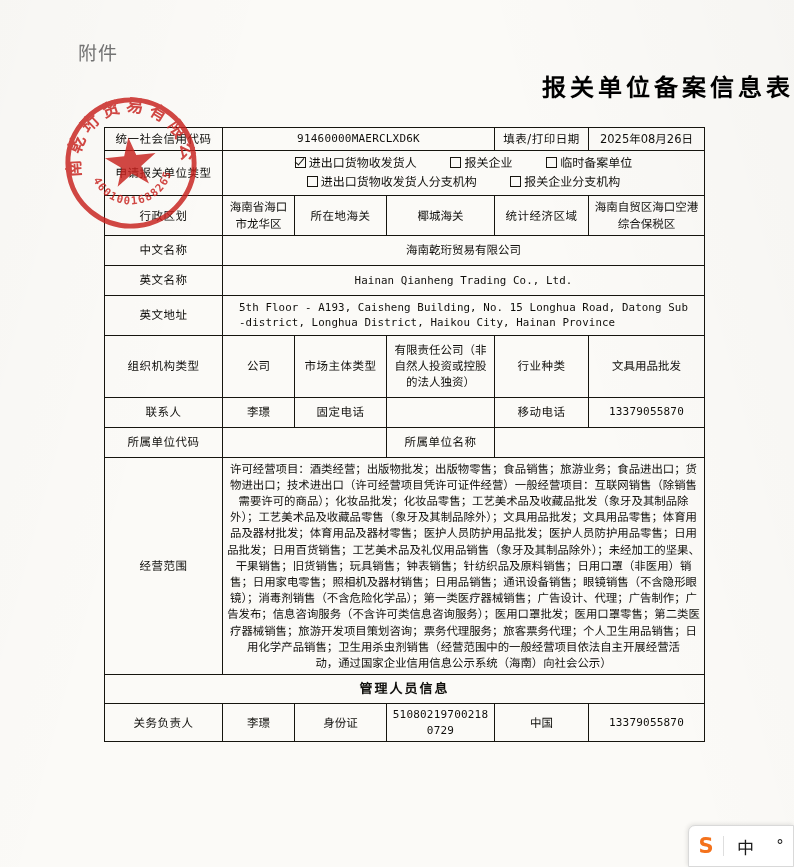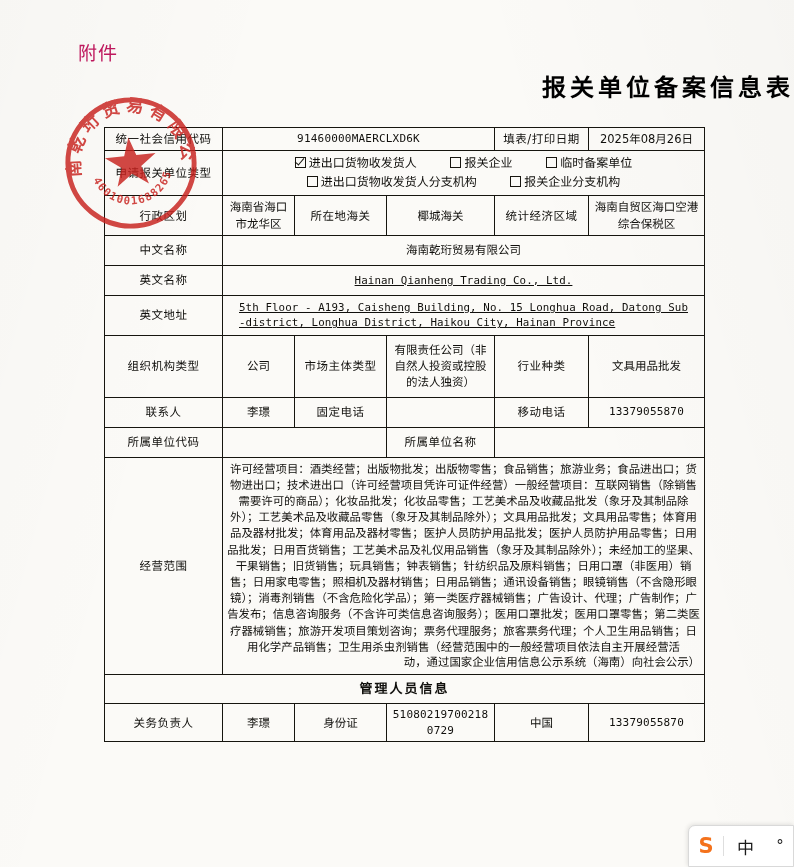--- a/index.html
+++ b/index.html
@@ -28,21 +28,21 @@
       #fbfaf7;
   }
 
   .attachment-label {
     position: absolute;
     left: 78px;
     top: 38px;
     font-size: 19px;
     font-family: "DejaVu Sans", "Liberation Sans", sans-serif;
     letter-spacing: 1px;
-    color: #be185d;
+    color: #737373;
     text-align: center;
   }
 
   .doc-title {
     position: absolute;
     left: 0;
     right: 0;
     top: 68px;
     text-align: right;
     font-size: 24px;
@@ -90,21 +90,20 @@
   .mono {
     font-family: "DejaVu Sans Mono", "Liberation Mono", monospace;
     font-size: 11px;
     letter-spacing: .2px;
   }
   .latin {
     font-family: "DejaVu Sans Mono", "Liberation Mono", monospace;
     font-size: 10.8px;
     letter-spacing: .1px;
     line-height: 1.6;
-    text-decoration: underline;
   }
   .tall { height: 34px; }
   .row-h30 { height: 30px; }
   .checkbox-row { text-align: center; }
   .cb {
     display: inline-block;
     white-space: nowrap;
     font-size: 12px;
   }
   .cb + .cb { margin-left: 30px; }
@@ -128,21 +127,21 @@
     border-bottom: 1.4px solid #17150f;
     transform: rotate(40deg);
   }
   .scope-cell {
     text-align: justify;
     text-justify: inter-ideograph;
     padding: 5px 7px 5px 7px;
     font-size: 11.4px;
     line-height: 1.62;
   }
-  .scope-cell .tail { display:block; text-align:right;font-family:Liberation Mono, monospace; }
+  .scope-cell .tail { display:block; text-align:center; }
   .section-head {
     text-align: center;
     font-weight: 700;
     letter-spacing: 2px;
     font-size: 13px;
     height: 22px;
   }
   .empty { }
 
   

